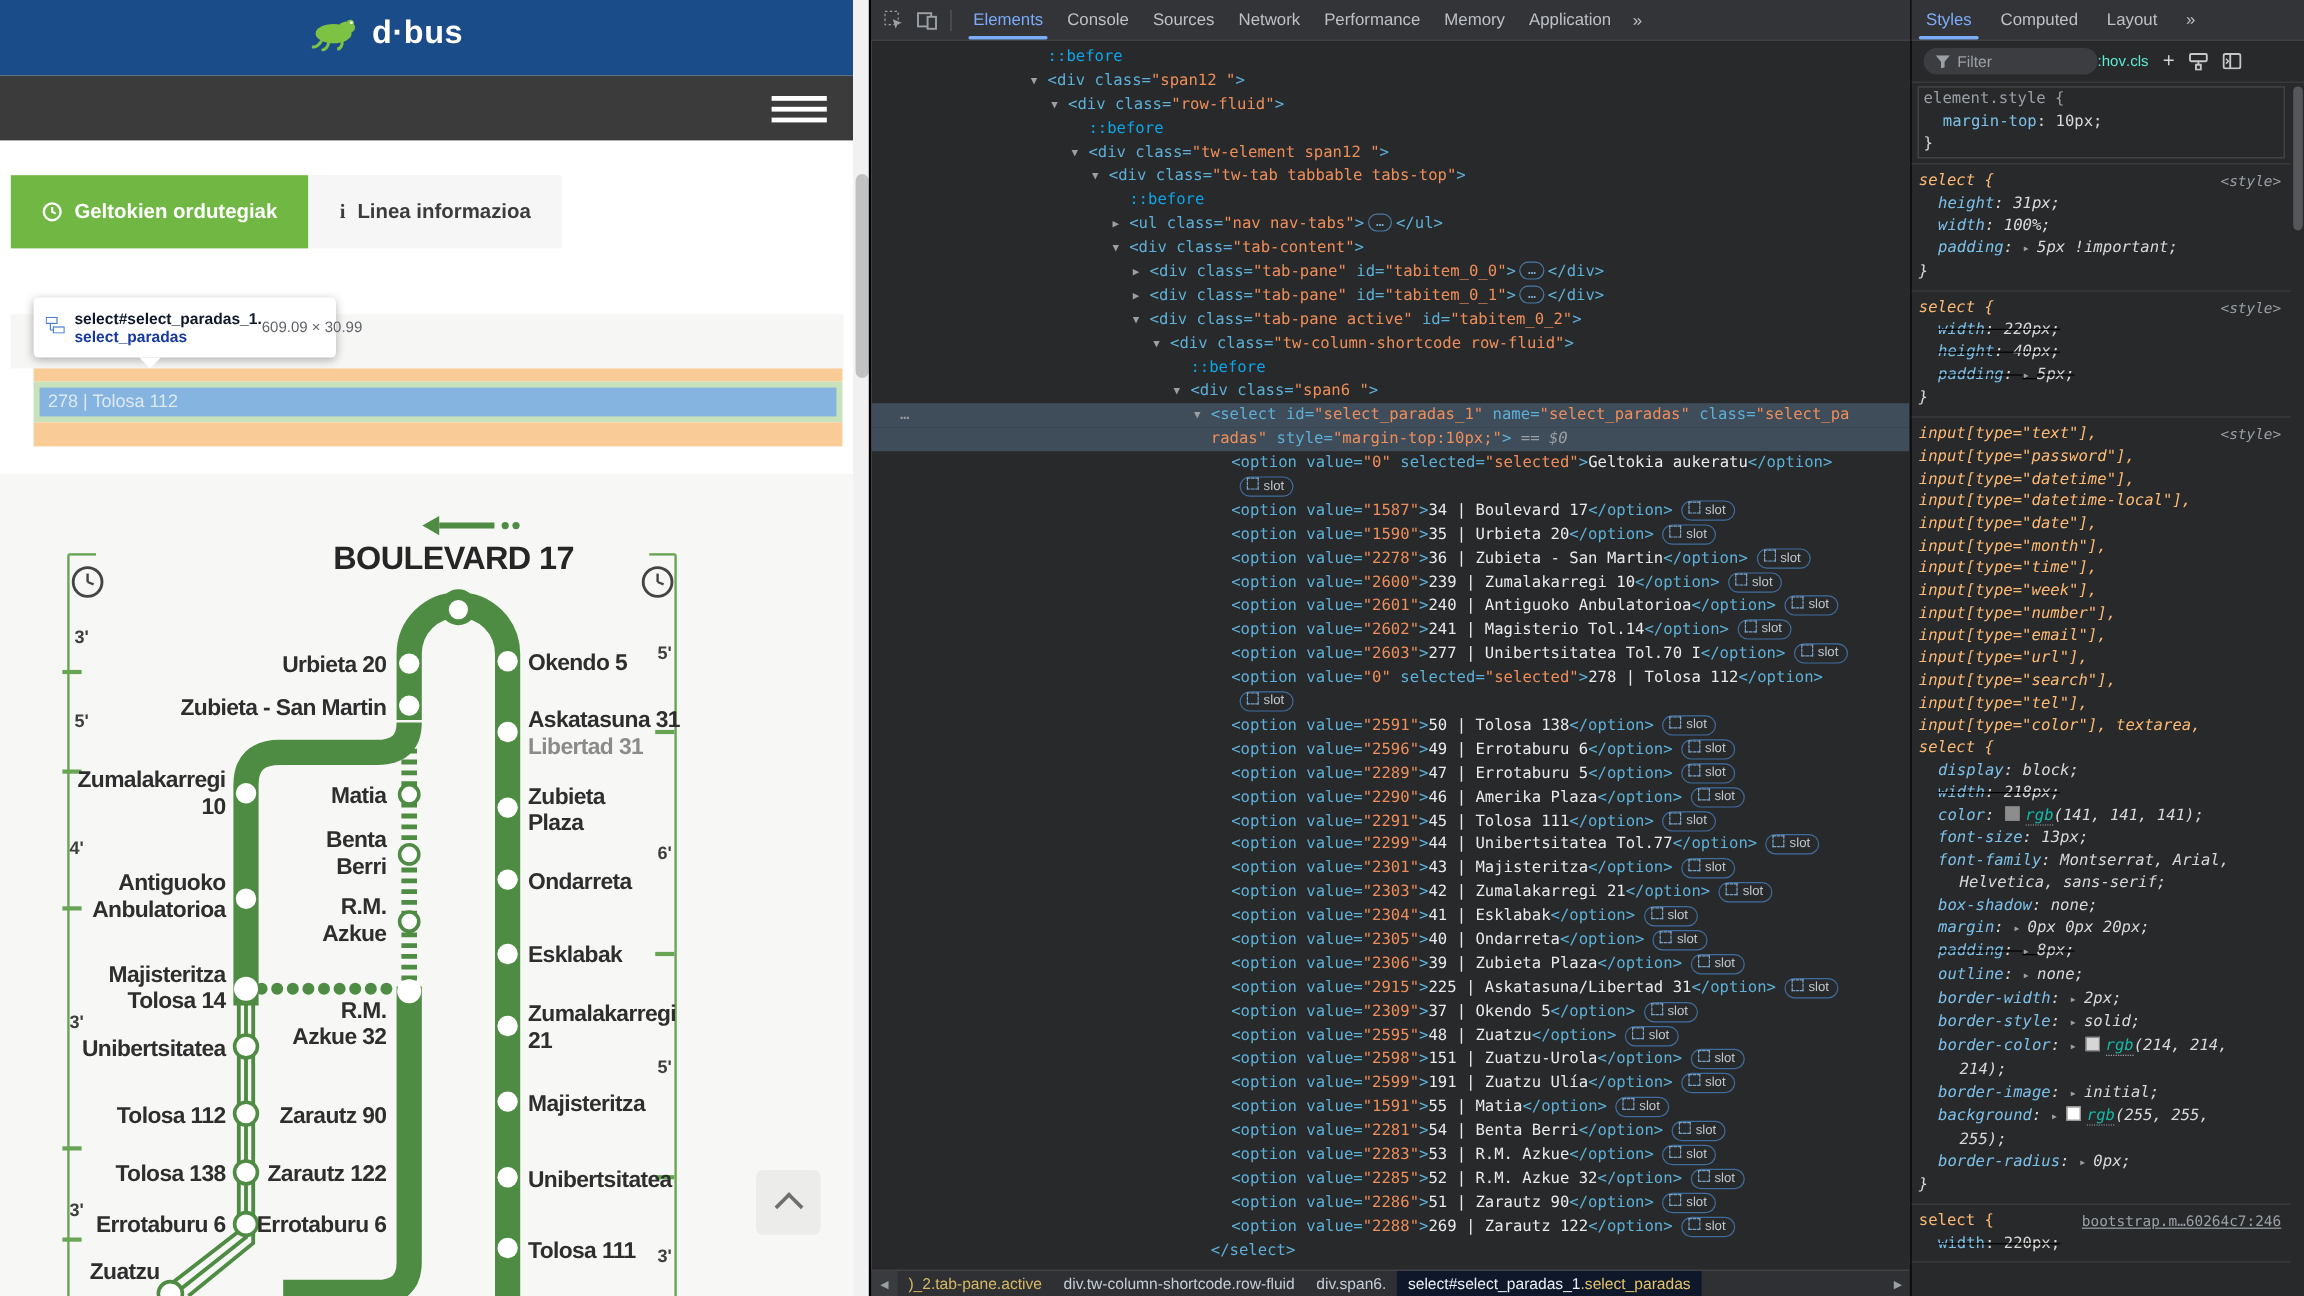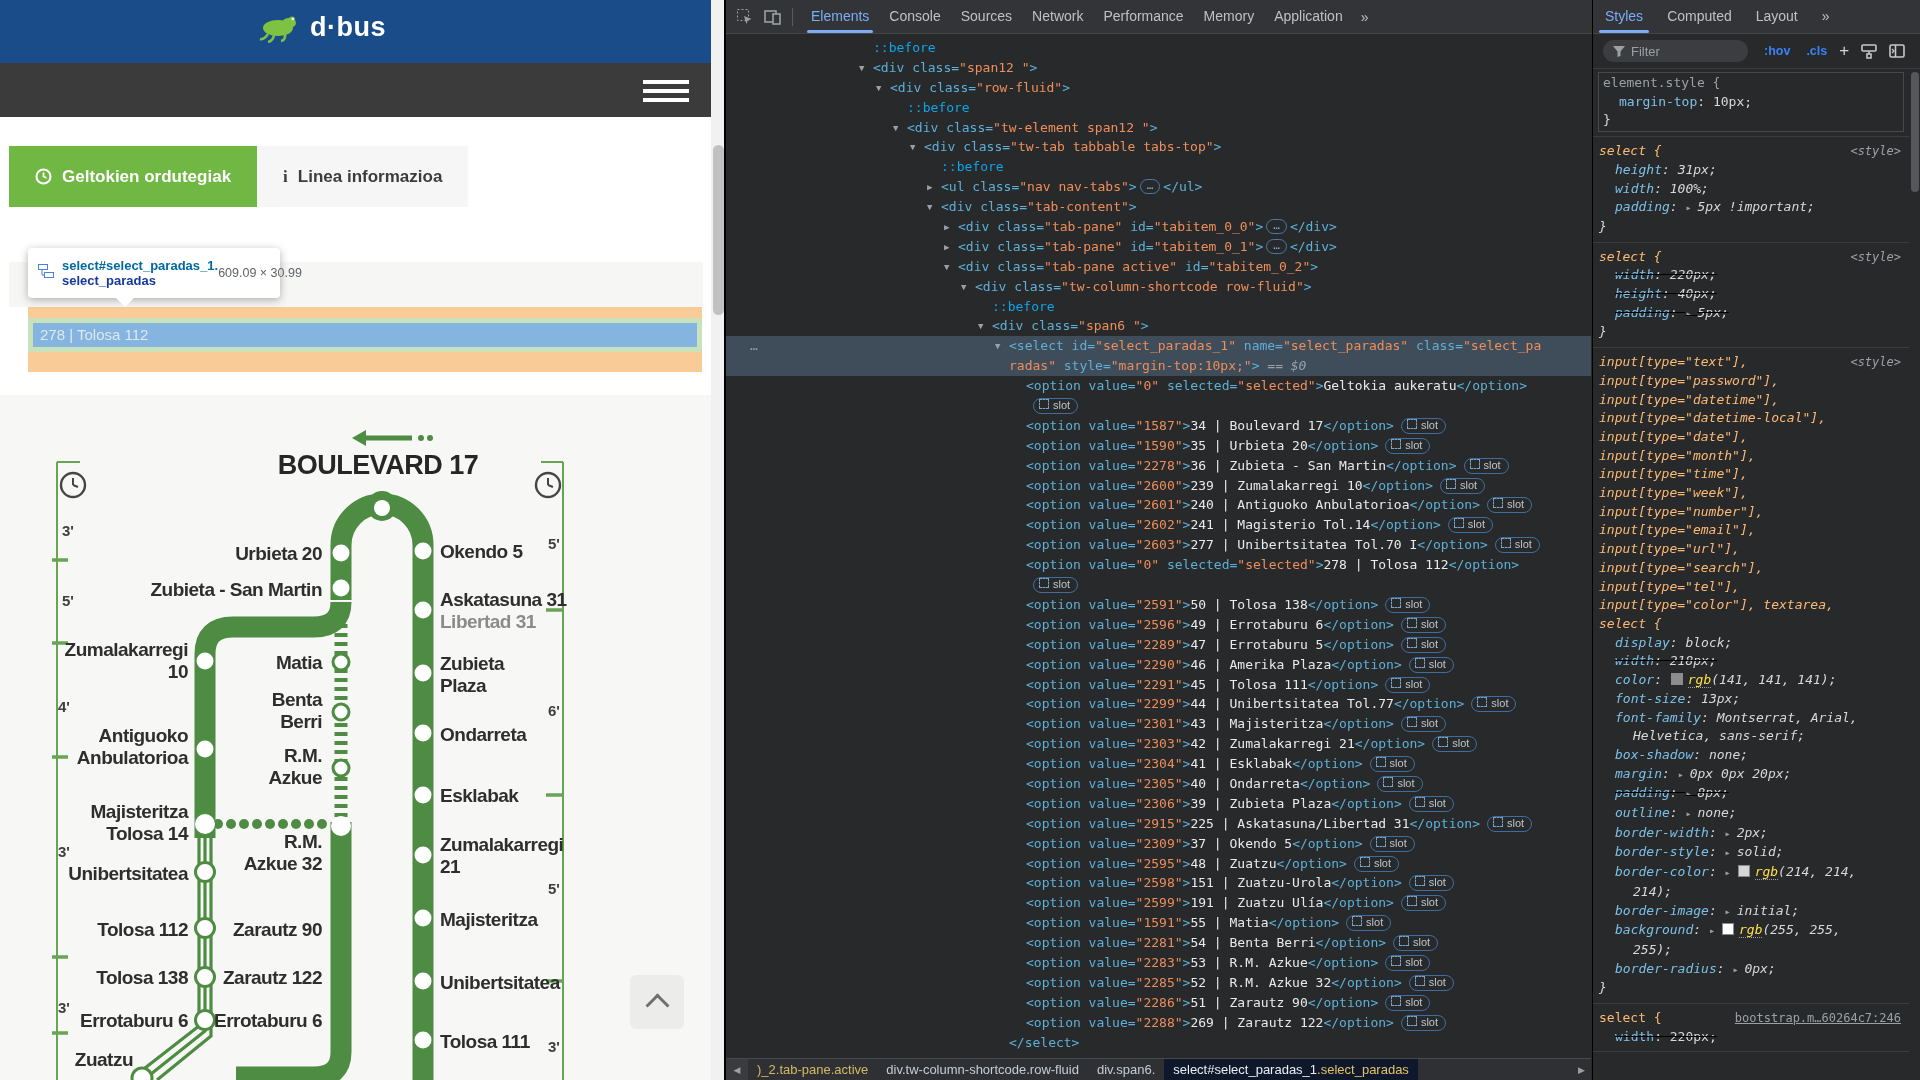--- a/index.html
+++ b/index.html
@@ -29,21 +29,21 @@
   .ov-caret{position:absolute;right:12px;top:8px;width:0;height:0;border-left:5px solid transparent;
             border-right:5px solid transparent;border-top:6px solid #5a6possible670;border-top-color:#5a6670;}
   .ov-margin-b{position:absolute;left:28px;top:352px;width:674px;height:20px;background:#f8cb97;}
   
   .tip{position:absolute;left:28px;top:248px;width:252px;height:50px;background:#fff;border-radius:4px;
        box-shadow:0 2px 8px rgba(0,0,0,.3);z-index:30;display:flex;align-items:center;padding:0 10px;box-sizing:border-box;}
   .tip:after{content:"";position:absolute;left:88px;bottom:-9px;border-left:9px solid transparent;
        border-right:9px solid transparent;border-top:9px solid #fff;}
   .tip-ic{margin-right:8px;flex:0 0 auto;}
   .tip-sel{font-size:13px;font-weight:bold;line-height:15px;flex:1;}
-  .tip-sel .l1{color:#0369a1;}
+  .tip-sel .l1{color:#0f172a;}
   .tip-sel .l2{color:#16399f;}
   .tip-dim{font-size:12.5px;color:#5f6368;white-space:nowrap;}
   
   .site-sb{position:absolute;left:711px;top:0;width:15px;height:1080px;background:#f1f1f1;}
   .site-sb .thumb{position:absolute;left:2px;top:145px;width:11px;height:170px;background:#c1c1c1;border-radius:6px;}
   .scrolltop{position:absolute;left:630px;top:975px;width:54px;height:54px;background:#ecedeb;border-radius:6px;z-index:20;}
   .scrolltop span{position:absolute;left:19px;top:22px;width:14px;height:14px;border-top:3px solid #6f6f6f;
                   border-left:3px solid #6f6f6f;transform:rotate(45deg);}
   .mapwrap{position:absolute;left:0;top:395px;width:711px;height:685px;background:#f7f7f5;}
   
@@ -101,36 +101,36 @@
   .sb-tabs{position:absolute;left:0;top:0;width:328px;height:33px;border-bottom:1px solid #454548;background:#333438;
            display:flex;align-items:center;}
   .sb-tab{padding:0 12px;font-size:14px;color:#bdc1c6;height:33px;line-height:32px;position:relative;}
   .sb-tab.active{color:#7cacf8;}
   .sb-tab.active:after{content:"";position:absolute;left:6px;right:6px;bottom:0;height:3px;background:#7cacf8;border-radius:2px;}
   .sb-toolbar{position:absolute;left:0;top:34px;width:328px;height:34px;display:flex;align-items:center;
               border-bottom:1px solid #3c3c3e;}
   .filterpill{margin-left:10px;width:145px;height:22px;background:#3b3d40;border-radius:12px;display:flex;
               align-items:center;color:#9aa0a6;font-size:13px;}
   .filterpill svg{margin:0 6px 0 10px;}
-  .sb-tgl{color:#3b82f6;font-size:12.5px;font-weight:bold;margin-left:16px;}
+  .sb-tgl{color:#5eead4;font-size:12.5px;font-weight:normal;margin-left:0;}
   .sb-plus{color:#d0d3d7;font-size:17px;margin-left:12px;}
   .sb-ic{margin-left:12px;display:inline-flex;}
   .sb-scroll{position:absolute;right:2px;top:72px;width:8px;height:120px;background:#55575a;border-radius:4px;}
   .rules{position:absolute;left:0;top:68px;width:316px;font-family:"DejaVu Sans Mono",monospace;
          font-size:13px;line-height:18.7px;}
   .sect{padding:5px 6px;border-bottom:1px solid #3c3c3e;position:relative;}
   .sect.it .sline{font-style:italic;}
   .sect.boxed .inner{border:1px solid #48494c;padding:1px 4px;margin:-1px;}
   .sline{white-space:pre;}
   .sline.st{text-decoration:line-through;}
   .sline.i1{padding-left:16px;}
   .sline.i2{padding-left:34px;}
   .ck-pr{color:#7cc0e8;} .ck-va{color:#d9d9d9;} .ck-pu{color:#d9d9d9;} .ck-se{color:#fdba74;}
   .ck-gy{color:#9aa0a6;} .ck-ar{color:#9aa0a6;font-size:10px;}
-  .ck-rg{color:#fde047;border-bottom:1px dotted #9aa0a6;}
+  .ck-rg{color:#14b8a6;border-bottom:1px dotted #9aa0a6;}
   .swatch{display:inline-block;width:10px;height:10px;border:1px solid #8a8a8a;margin:0 5px -1px 1px;}
   .rlink{position:absolute;right:8px;top:5px;color:#9aa0a6;font-size:12px;font-style:italic;}
   .rlink.u{text-decoration:underline;font-style:normal;}
 </style>
 </head>
 <body>
 
 <div class="stage">
 
   <section class="site">

